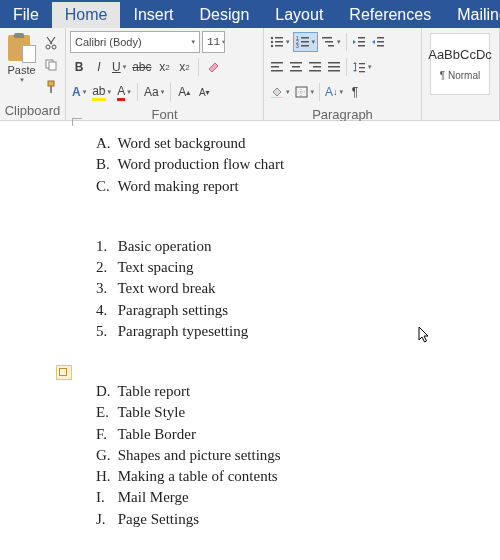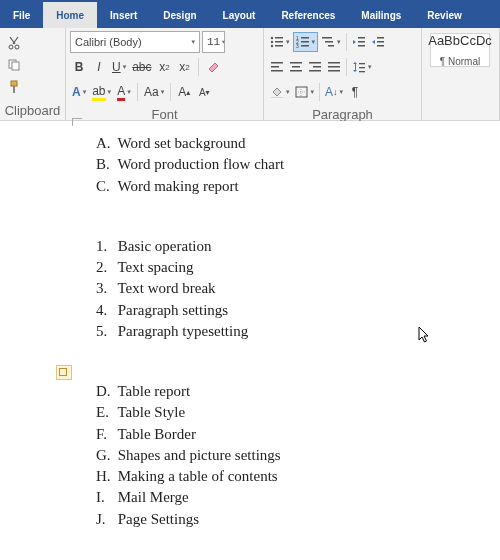--- a/index.html
+++ b/index.html
@@ -1,21 +1,21 @@
 <!DOCTYPE html>
 <html><head>
 <meta charset="utf-8">
 <style>
   * { box-sizing: border-box; margin: 0; padding: 0; }
   body { font-family: "Segoe UI", Tahoma, sans-serif; font-size: 12px; background: #fff; width: 500px; height: 560px; overflow: hidden; position: relative; }
   
   .titlebar-line { height: 2px; background: #2b579a; }
   
   .tabs { display: flex; background: #2b579a; height: 26px; align-items: stretch; }
-  .tab { padding: 0 13px; color: #fff; font-size: 10px; display: flex; align-items: center; cursor: pointer; font-weight: bold; }
+  .tab { padding: 0 13px; color: #fff; font-size: 16px; display: flex; align-items: center; cursor: pointer; }
   .tab.active { background: #e5e5e5; color: #2b579a; }
   .tab.file { background: #2b579a; color: #fff; }
   
   .ribbon { background: #f3f3f3; border-bottom: 1px solid #d4d4d4; height: 93px; display: flex; }
   .ribbon-group { border-right: 1px solid #d4d4d4; display: flex; flex-direction: column; }
   .ribbon-content { flex: 1; display: flex; padding: 3px 4px; gap: 2px; }
   .ribbon-label { text-align: center; font-size: 13px; color: #666; padding: 1px 0 2px; position: relative; }
   
   .clipboard-group { width: 66px; }
   .clipboard-side { display: flex; flex-direction: column; gap: 2px; padding-top: 2px; }
@@ -37,21 +37,21 @@
   .ribbon-btn { min-width: 18px; height: 20px; display: flex; align-items: center; justify-content: center; cursor: pointer; font-size: 12px; color: #444; padding: 0 2px; position: relative; }
   .ribbon-btn.split::after { content: "▾"; font-size: 7px; color: #666; margin-left: 2px; }
   .sep { width: 1px; height: 18px; background: #d4d4d4; margin: 0 2px; }
   
   .para-group { width: 158px; }
   .para-rows { display: flex; flex-direction: column; gap: 3px; width: 100%; }
   .para-row { display: flex; align-items: center; gap: 1px; height: 22px; }
   .ribbon-btn.active { background: #c8dff5; border: 1px solid #6ea4d6; }
   
   .styles-group { flex: 1; min-width: 60px; }
-  .style-box { width: 60px; height: 34px; border: 1px solid #d4d4d4; background: #fff; display: flex; flex-direction: column; align-items: center; justify-content: center; margin: 2px 0 0 4px; }
+  .style-box { width: 60px; height: 62px; border: 1px solid #d4d4d4; background: #fff; display: flex; flex-direction: column; align-items: center; justify-content: center; margin: 2px 0 0 4px; }
   .style-preview { font-size: 13px; color: #333; }
   .style-name { font-size: 10px; color: #555; margin-top: 8px; }
   
   .doc-area { background: #fff; position: relative; padding: 12px 0 0 0; height: calc(100% - 121px); }
   .doc-content { margin-left: 82px; font-family: Calibri, sans-serif; font-size: 15px; color: #222; line-height: 1.35; }
   .doc-list { margin: 0 0 40px 14px; }
   .doc-list .li { margin-bottom: 1px; font-family: Liberation Serif, serif; }
   .lbl { display: inline-block; min-width: 18px; }
   .comment-marker { position: absolute; left: 56px; top: 244px; width: 16px; height: 15px; background: #fff3d6; border: 1px solid #e0c678; }
   .comment-marker::before { content: ""; position: absolute; left: 2px; top: 2px; width: 6px; height: 6px; border: 1px solid #c09030; }
@@ -73,20 +73,29 @@
   <div class="tab">Layout</div>
   <div class="tab">References</div>
   <div class="tab">Mailings</div>
   <div class="tab">Review</div>
 </div>
 
 <div class="ribbon">
 
   <div class="ribbon-group clipboard-group">
     <div class="ribbon-content">
+      <div class="paste-btn">
+        <div class="paste-icon">
+          <div class="paste-board"></div>
+            <div class="paste-clip"></div>
+            <div class="paste-paper"></div>
+        </div>
+        <div class="paste-label">Paste</div>
+        <span class="drop-arrow">▾</span>
+      </div>
       <div class="clipboard-side">
         <div class="small-btn">
           <svg width="14" height="14" viewBox="0 0 14 14">
               <path d="M3 1 L8 8 M11 1 L6 8" stroke="#555" stroke-width="1.2" fill="none"></path>
               <circle cx="4" cy="11" r="2" fill="none" stroke="#555"></circle>
               <circle cx="10" cy="11" r="2" fill="none" stroke="#555"></circle>
             </svg>
         </div>
         <div class="small-btn">
           <svg width="14" height="14" viewBox="0 0 14 14">

